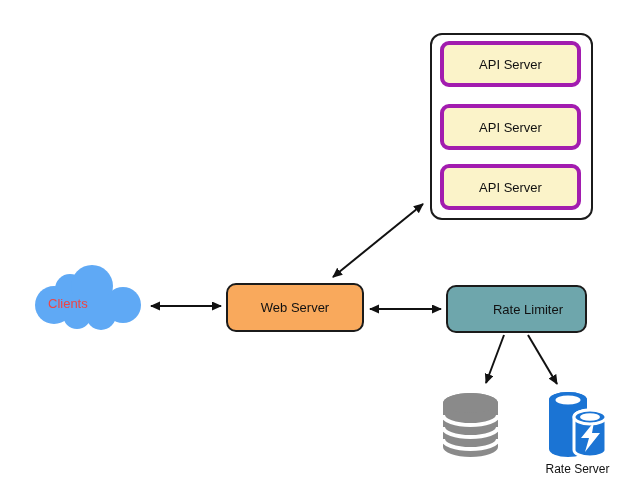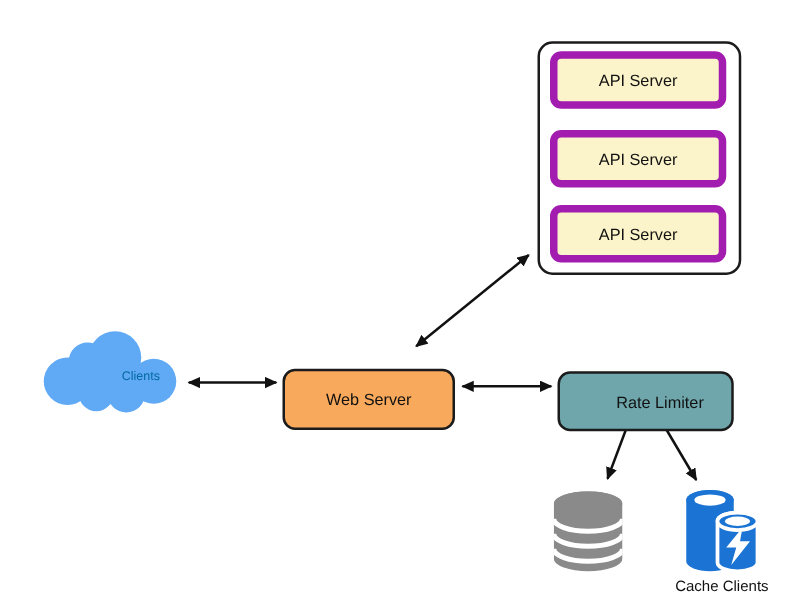--- a/index.html
+++ b/index.html
@@ -18,55 +18,54 @@
   .node-box {
     position: absolute;
     box-sizing: border-box;
     border: 2px solid #1b1b1b;
     border-radius: 10px;
     display: flex;
     align-items: center;
     justify-content: center;
     font-size: 13px;
     color: #111111;
-    margin-top: 12px;
   }
   .web-server   { left: 226px; top: 283px; width: 138px; height: 49px; background: #F9A95C; }
   .rate-limiter { left: 446px; top: 285px; width: 141px; height: 48px; background: #6EA6AC; padding-left: 23px; }
 
   .api-container {
     position: absolute;
     left: 430px; top: 33px; width: 163px; height: 187px;
     box-sizing: border-box;
     border: 2px solid #1b1b1b;
     border-radius: 12px;
     background: #ffffff;
   }
   .api-box {
     position: absolute;
     left: 8px; width: 141px; height: 46px;
     box-sizing: border-box;
-    border: 6px solid #a21caf;
+    border: 4px solid #a21caf;
     border-radius: 9px;
     background: #FBF3C9;
     display: flex;
     align-items: center;
     justify-content: center;
     font-size: 13px;
   }
   .api-box.b1 { top: 6px; }
   .api-box.b2 { top: 69px; }
   .api-box.b3 { top: 129px; }
 
   .cloud-label {
     position: absolute;
     left: 48px; top: 296px; width: 80px;
-    text-align: right;
-    font-size: 10px;
-    color: #0369a1;
+    text-align: left;
+    font-size: 13px;
+    color: #ef4444;
   }
   .icon-caption {
     position: absolute;
     text-align: center;
     font-size: 12px;
     color: #111111;
   }
   .caption-storage { left: 413px; top: 461px; width: 110px; }
   .caption-cache   { left: 527px; top: 462px; width: 101px; }
 
@@ -133,15 +132,15 @@
 
   <svg class="abs" style="left:548px; top:391px;" width="61" height="69" viewBox="0 0 61 69">
     <path d="M1 9 A19 8 0 0 1 39 9 L39 58 A19 8 0 0 1 1 58 Z" fill="#1B74D4"></path>
     <ellipse cx="20" cy="9" rx="19" ry="8" fill="#1B74D4"></ellipse>
     <ellipse cx="20" cy="9" rx="12.5" ry="4.5" fill="#ffffff"></ellipse>
     <path d="M26 26 A16 7 0 0 1 58 26 L58 59 A16 7 0 0 1 26 59 Z" fill="#1B74D4" stroke="#ffffff" stroke-width="3"></path>
     <ellipse cx="42" cy="26" rx="16" ry="7" fill="#1B74D4" stroke="#ffffff" stroke-width="3"></ellipse>
     <ellipse cx="42" cy="26" rx="10" ry="3.8" fill="#ffffff"></ellipse>
     <path d="M46 31 L33 47 L41 47 L37 61 L52 42 L44 42 Z" fill="#ffffff"></path>
   </svg>
-  <div class="icon-caption caption-cache">Cache Clients</div>
+  <div class="icon-caption caption-cache">Rate Server</div>
 
 </div>
 
 </body></html>

